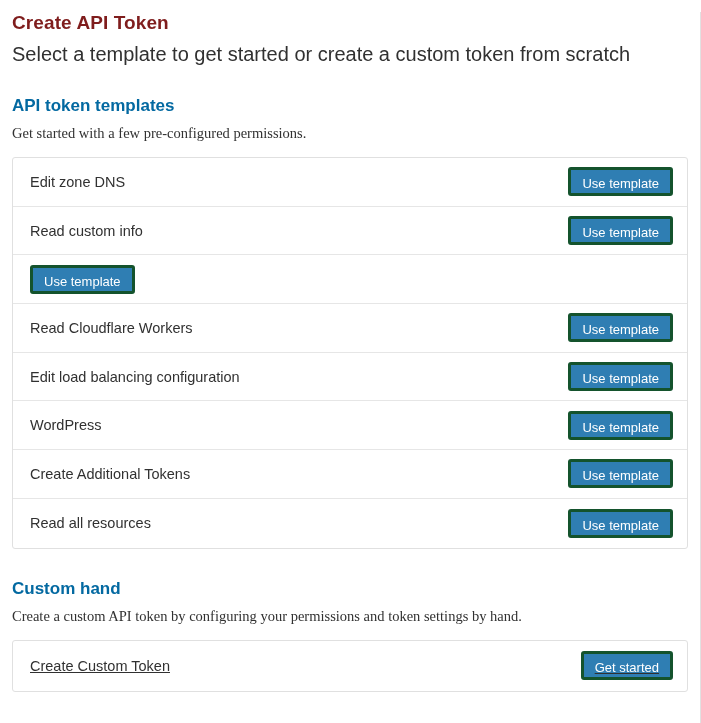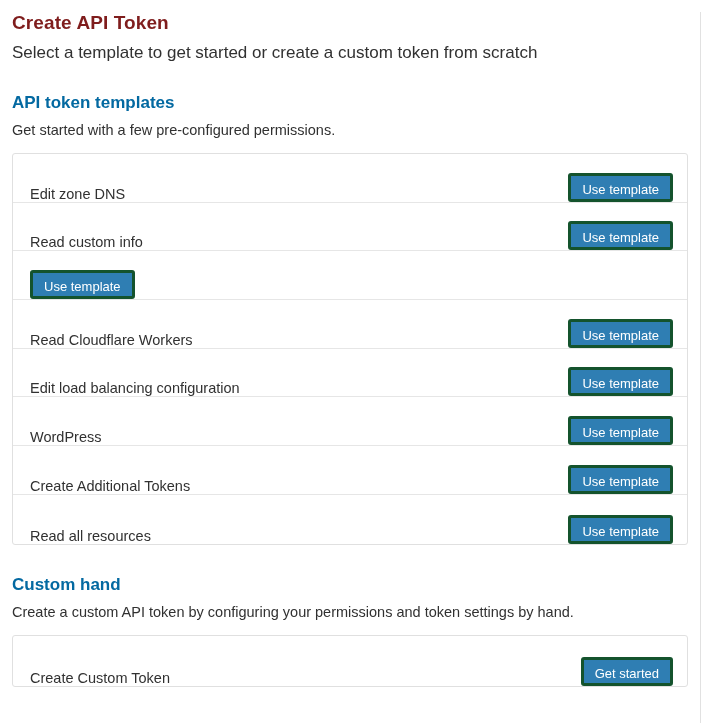--- a/index.html
+++ b/index.html
@@ -25,45 +25,46 @@
   }
   .page-title {
     font-size: 19px;
     font-weight: bold;
     color: #7f1d1d;
     margin: 12px 0 0 0;
     padding: 0;
     letter-spacing: 0.1px;
   }
   .page-subtitle {
-    font-size: 17px;
+    font-size: 20px;
     color: #313131;
     margin: 9px 0 0 0;
   }
   .section-title {
     font-size: 17px;
     font-weight: bold;
     color: #0369a1;
     margin: 30px 0 0 0;
   }
   .section-desc {
     font-size: 14.5px;
     color: #313131;
     margin: 9px 0 0 0;
+    font-family: Liberation Serif, serif;
   }
   .card {
     margin-top: 15px;
     border: 1px solid #e0e0e0;
     border-radius: 3px;
     background: #ffffff;
     overflow: hidden;
   }
   .row {
     display: flex;
-    align-items: flex-end;
+    align-items: center;
     justify-content: space-between;
     height: 48.7px;
     padding: 0 14px 0 17px;
     box-sizing: border-box;
     border-bottom: 1px solid #e6e6e6;
   }
   .row:last-child {
     border-bottom: none;
   }
   .row-label {
@@ -78,20 +79,21 @@
     border: 3px solid #14532d;
     border-radius: 3px;
     padding: 0 11px;
     height: 29px;
     line-height: 27px;
     cursor: pointer;
     white-space: nowrap;
   }
   .custom-card {
     margin-top: 15px;
+    text-decoration: underline;
   }
   .custom-card .row {
     height: 50px;
   }
 </style>
 </head>
 <body>
 
 <div class="page">
 

